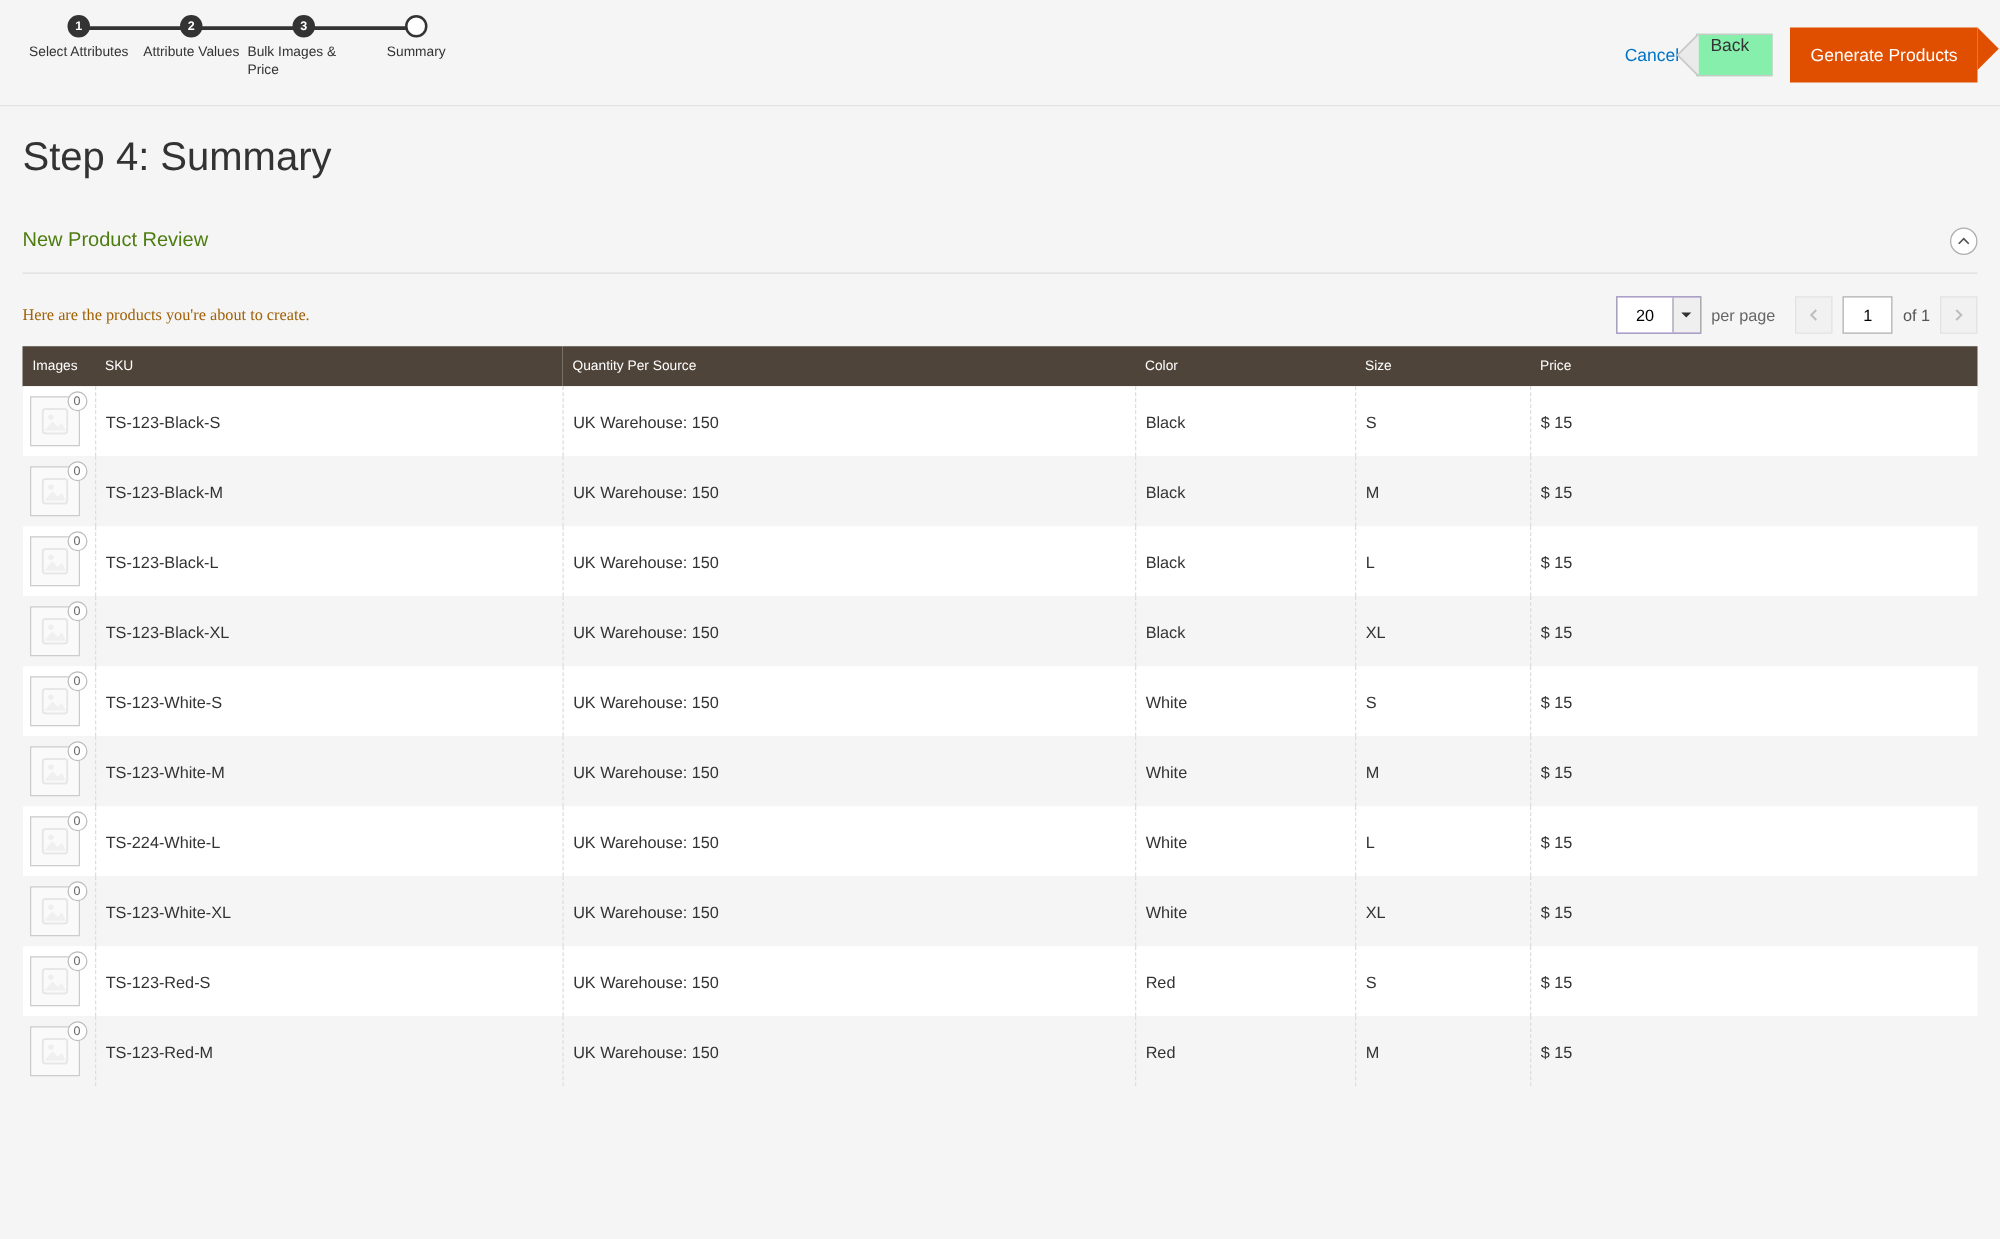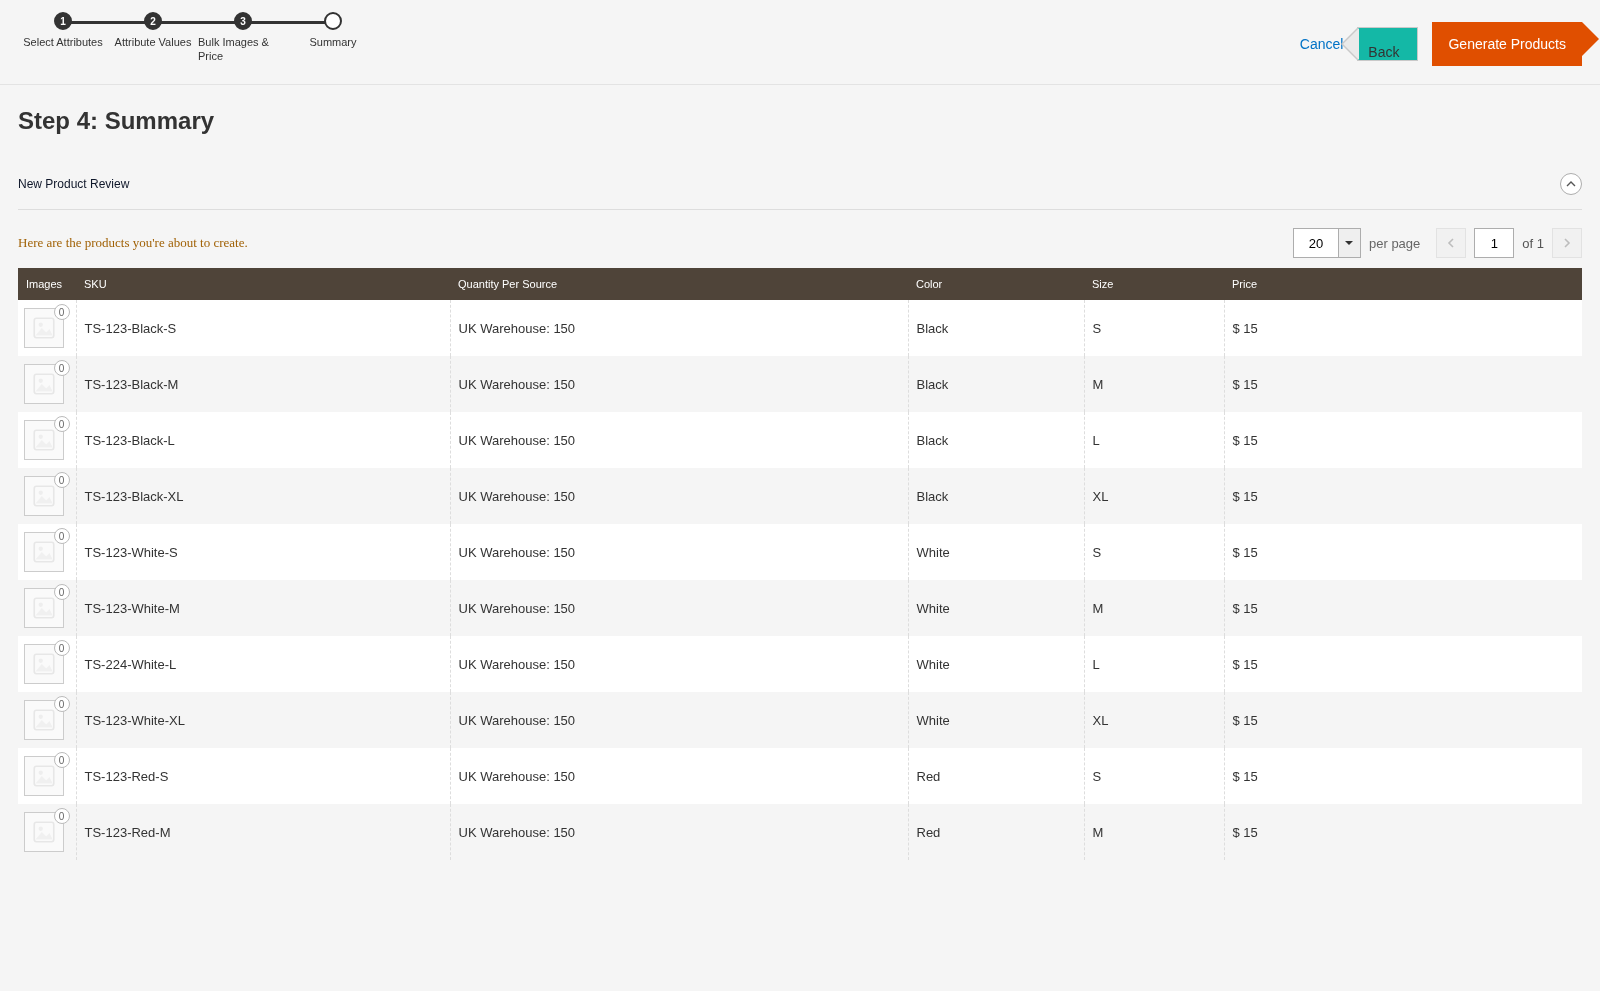--- a/index.html
+++ b/index.html
@@ -38,23 +38,23 @@
     margin-top: 6px; line-height: 1.25; max-width: 90px;
   }
   .step-line {
     position: absolute; top: 9px; left: 50%; width: 100%;
     height: 3px; background: #333; z-index: 1;
   }
   .step:last-child .step-line { display: none; }
   .actions { display: flex; align-items: center; gap: 14px; padding-top: 10px; }
   .link-cancel { color: #0072c6; text-decoration: none; font-size: 14px; cursor: pointer; }
   .btn-back {
-    position: relative; height: 34px; padding: 0 18px 0 10px;
-    background: #14b8a6; border: 1px solid #c9c9c9; color: #333;
-    font-size: 14px; display: flex; align-items: flex-end; cursor: pointer;
+    position: relative; height: 34px; padding: 0 18px 17px 10px;
+    background: #86efac; border: 1px solid #c9c9c9; color: #333;
+    font-size: 14px; display: flex; align-items: flex-start; cursor: pointer;
   }
   .btn-back::before {
     content: ""; position: absolute; left: -17px; top: -1px;
     border-top: 17px solid transparent;
     border-bottom: 17px solid transparent;
     border-right: 17px solid #c9c9c9;
   }
   .btn-back::after {
     content: ""; position: absolute; left: -15px; top: 0;
     border-top: 16px solid transparent;
@@ -66,26 +66,26 @@
     background: #e04f00; color: #fff; border: none;
     font-size: 14px; font-weight: 500; display: flex; align-items: center; cursor: pointer;
   }
   .btn-generate::after {
     content: ""; position: absolute; right: -17px; top: 0;
     border-top: 17px solid transparent;
     border-bottom: 17px solid transparent;
     border-left: 17px solid #e04f00;
   }
   
-  .heading { font-size: 24px; font-weight: 700; color: #333; padding: 22px 0 38px 0; }
+  .heading { font-size: 32px; font-weight: 400; color: #333; padding: 22px 0 38px 0; }
   .section-header {
     display: flex; justify-content: space-between; align-items: center;
     border-bottom: 1px solid #ddd; padding-bottom: 14px;
   }
-  .section-header h2 { font-size: 12px; font-weight: 500; color: #0f172a; }
+  .section-header h2 { font-size: 16px; font-weight: 500; color: #4d7c0f; }
   .collapse-btn {
     width: 22px; height: 22px; border: 1px solid #adadad; border-radius: 50%;
     display: flex; align-items: center; justify-content: center;
     cursor: pointer; background: #fff;
   }
   .collapse-btn svg { width: 10px; height: 10px; }
   
   .controls-row {
     display: flex; justify-content: space-between; align-items: center;
     padding: 18px 0 10px 0;

